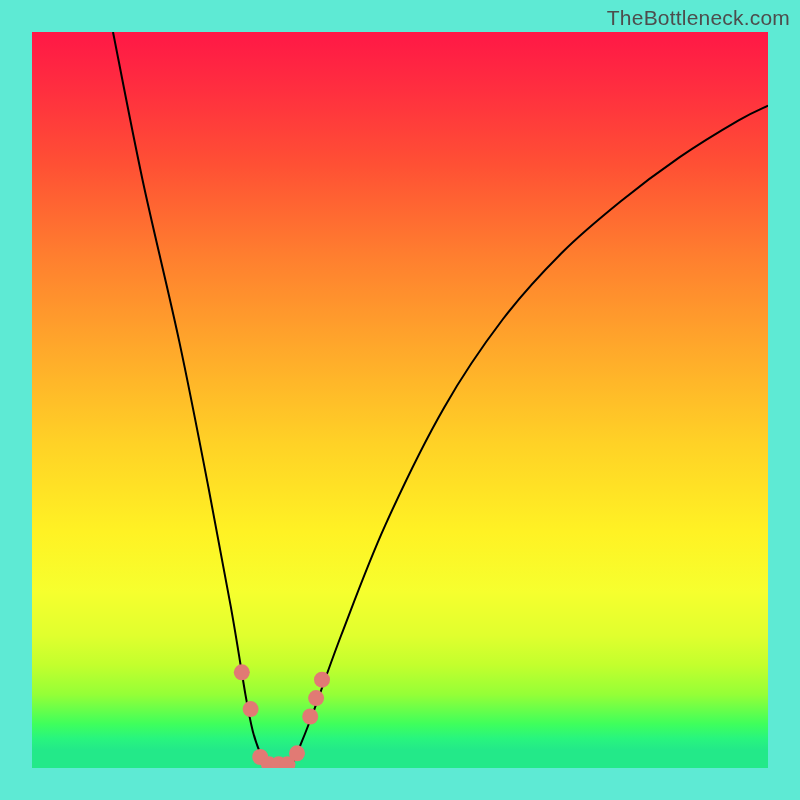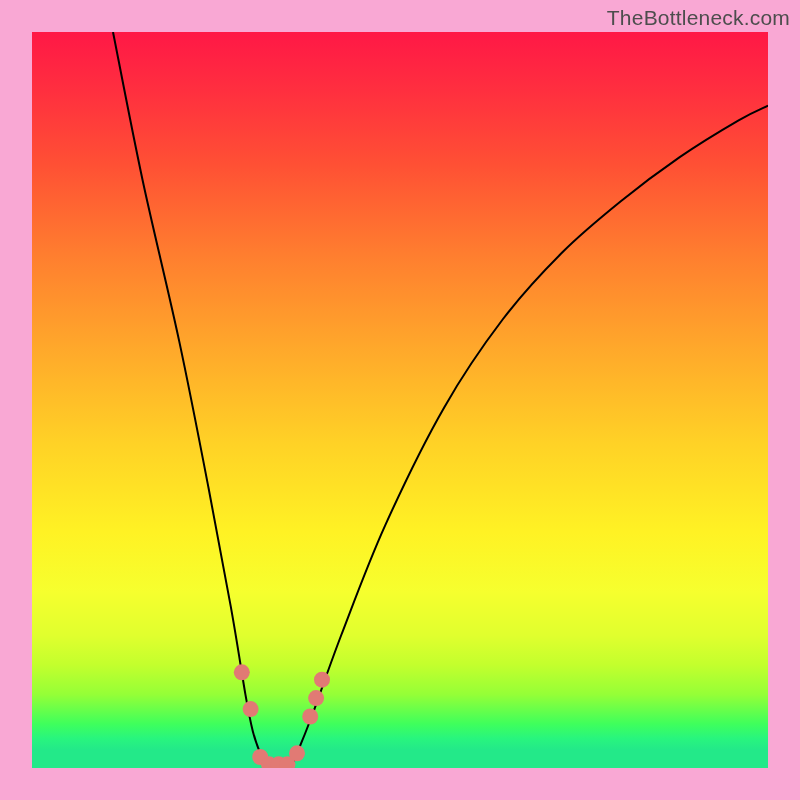--- a/index.html
+++ b/index.html
@@ -10,21 +10,21 @@
     overflow: hidden;
     background: #000;
     font-family: Arial, Helvetica, sans-serif;
   }
   .frame {
     position: absolute;
     left: 0;
     top: 0;
     width: 800px;
     height: 800px;
-    background: #f9a8d4;
+    background: #5eead4;
   }
   .plot {
     position: absolute;
     left: 32px;
     top: 32px;
     width: 736px;
     height: 736px;
     
     background: linear-gradient(
       to bottom,

